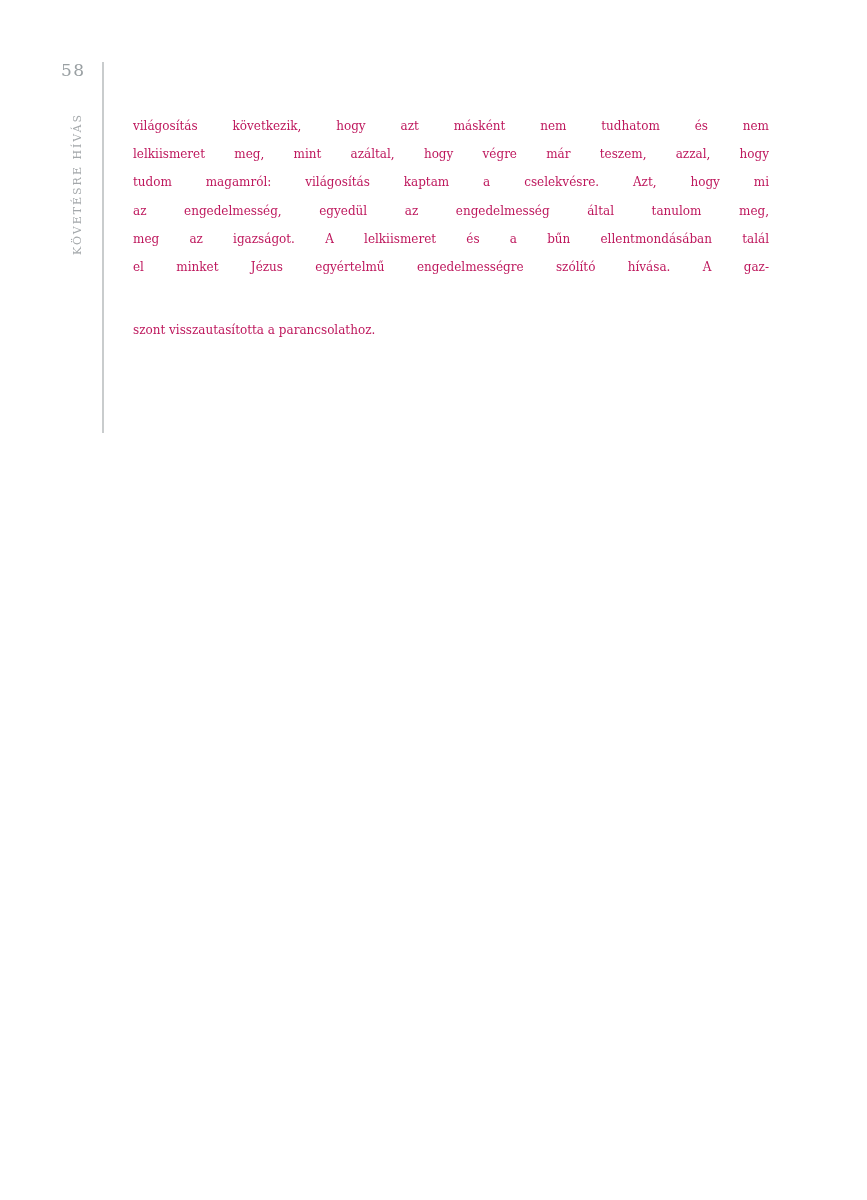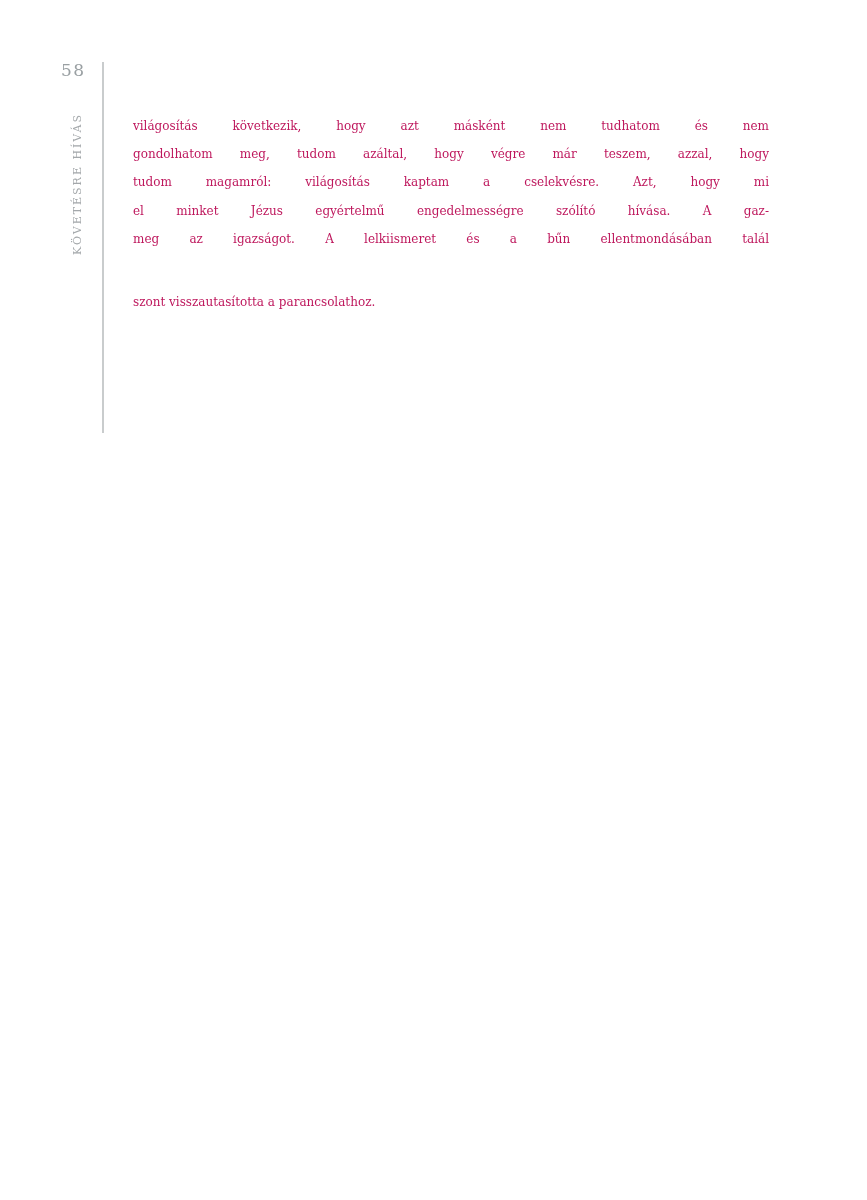--- a/index.html
+++ b/index.html
@@ -80,20 +80,21 @@
 <div class="page">
 
   <div class="page-number">58</div>
 
   <div class="vertical-rule"></div>
 
   <div class="running-header">KÖVETÉSRE HÍVÁS</div>
 
   <div class="text-block">
     <div class="text-line">világosítás következik, hogy azt másként nem tudhatom és nem</div>
-    <div class="text-line">gondolhatom meg, tudom azáltal, hogy végre már teszem, azzal, hogy</div>
+    <div class="text-line">lelkiismeret meg, mint azáltal, hogy végre már teszem, azzal, hogy</div>
     <div class="text-line">tudom magamról: világosítás kaptam a cselekvésre. Azt, hogy mi</div>
+    <div class="text-line">az engedelmesség, egyedül az engedelmesség által tanulom meg,</div>
+    <div class="text-line">meg az igazságot. A lelkiismeret és a bűn ellentmondásában talál</div>
     <div class="text-line">el minket Jézus egyértelmű engedelmességre szólító hívása. A gaz-</div>
-    <div class="text-line">meg az igazságot. A lelkiismeret és a bűn ellentmondásában talál</div>
     <div class="text-line last">szont visszautasította a parancsolathoz.</div>
   </div>
 
 </div>
 
 </body></html>

